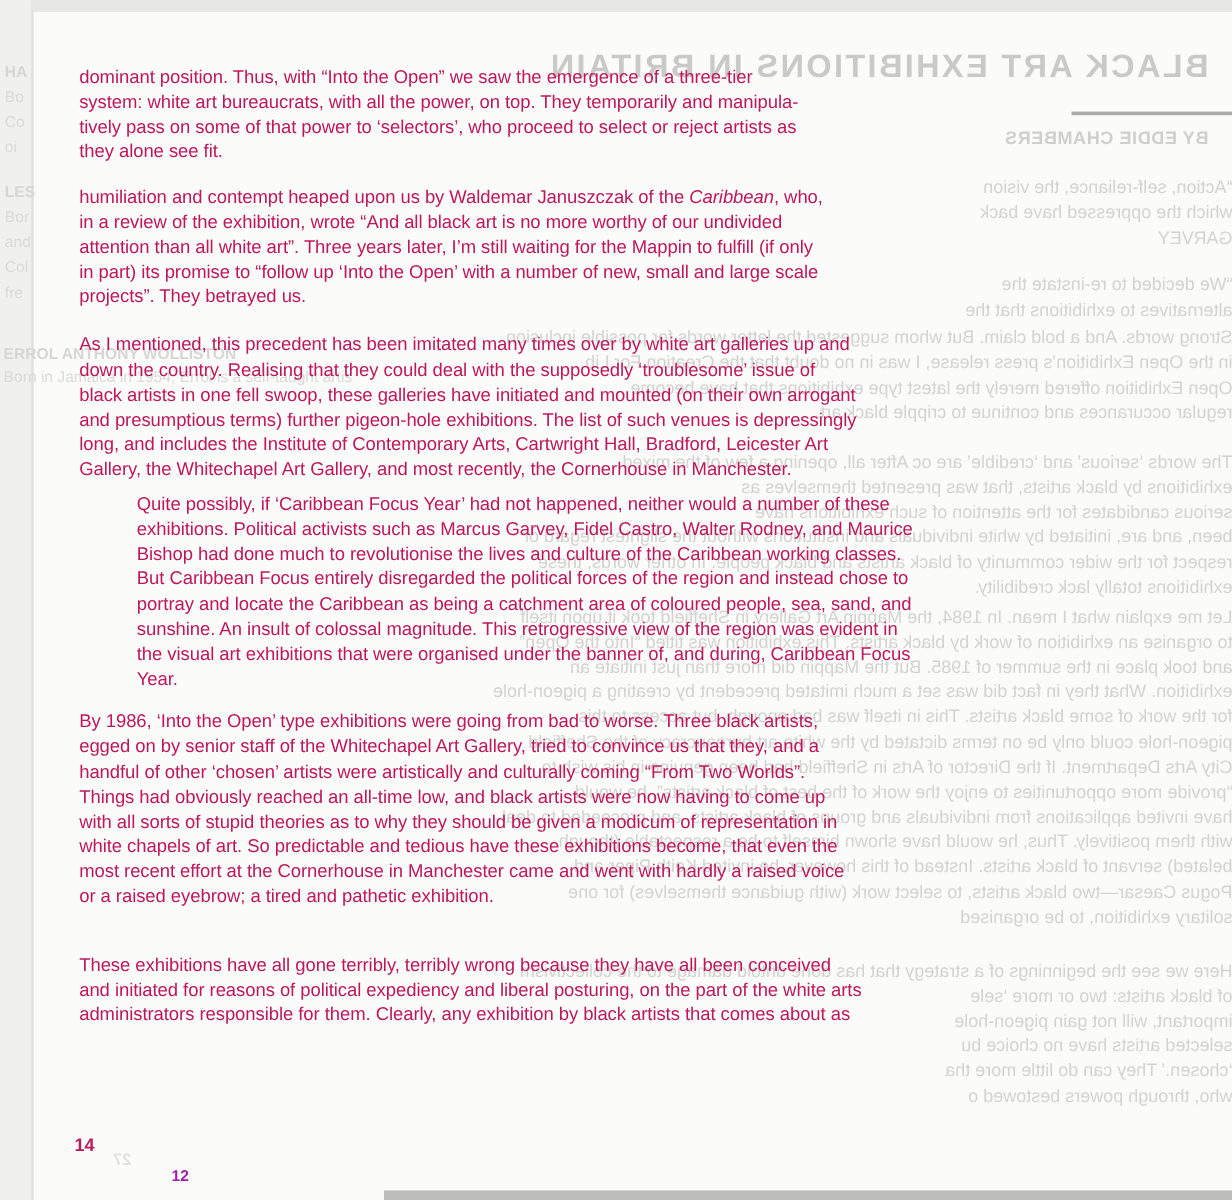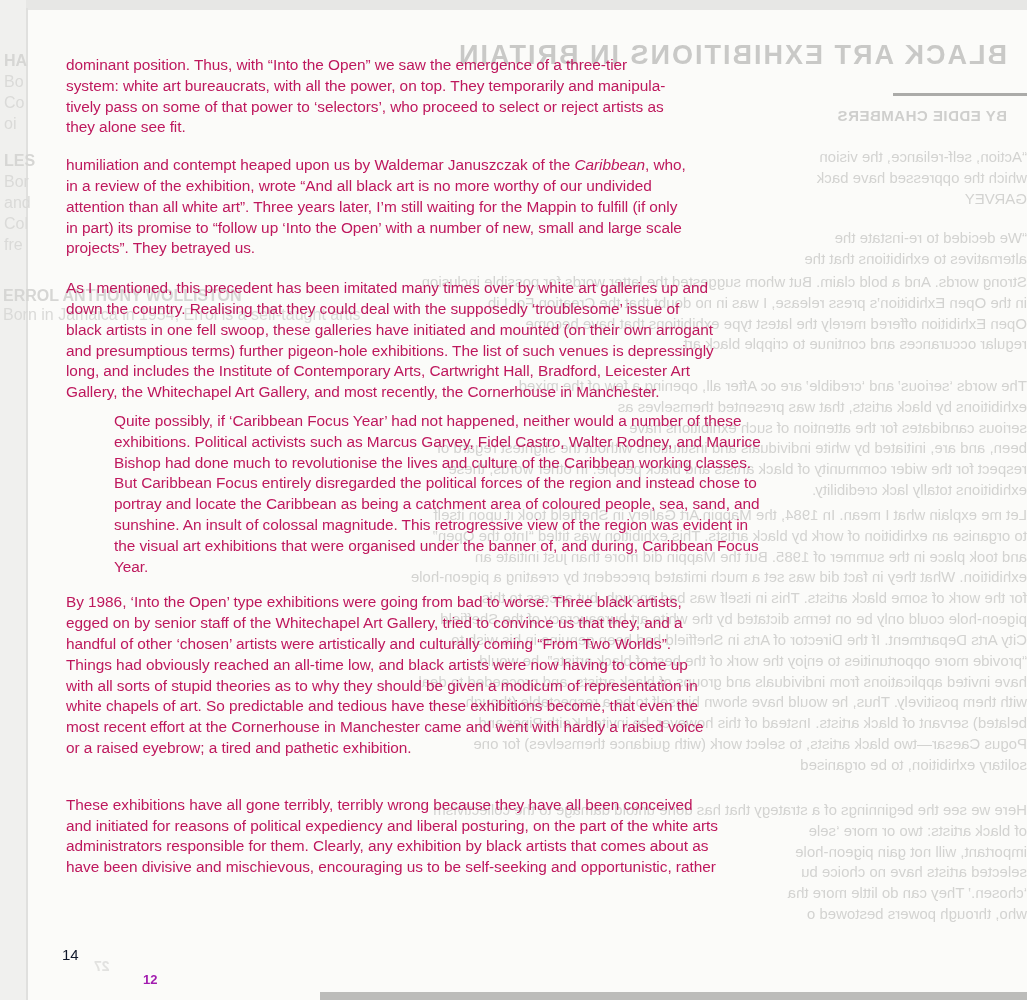--- a/index.html
+++ b/index.html
@@ -15,32 +15,32 @@
 
   
   .bleed{color:#d3d3d1;transform:scaleX(-1);position:absolute;white-space:pre-line;
          line-height:20.8px;font-size:15px;text-align:left;filter:blur(0.4px);}
   .bleed.title{font-weight:bold;font-size:27px;letter-spacing:2px;line-height:26px;
                color:#c9c9c7;filter:blur(0.5px);}
   .bleed.byline{font-weight:bold;font-size:15px;letter-spacing:0.5px;color:#cfcfcd;}
   .bleed-rule{position:absolute;height:3px;background:#ababa9;}
 
   
-  .ghost{position:absolute;color:#dadad8;font-size:16px;white-space:pre;filter:blur(0.3px);}
+  .ghost{position:absolute;color:#dadad8;font-size:13px;white-space:pre;filter:blur(0.3px);}
   .ghost.b{font-weight:bold;color:#d6d6d4;}
 
   
   .article{position:absolute;top:55px;left:66px;width:720px;color:#be185d;
            font-size:15.4px;line-height:20.8px;letter-spacing:-0.05px;}
   .para{white-space:pre-line;}
   .m1{margin-bottom:17px;} .m2{margin-bottom:19px;} .m3{margin-bottom:8px;}
   .m4{margin-bottom:15px;margin-left:48px;} .m5{margin-bottom:36px;}
   .it{font-style:italic;}
 
-  .page-number{position:absolute;top:946px;left:62px;font-weight:normal;font-size:15px;color:#0f172a;}
+  .page-number{position:absolute;top:946px;left:62px;font-weight:bold;font-size:15px;color:#be185d;}
   .ghost-pagenum{position:absolute;top:972px;left:143px;font-weight:bold;font-size:13px;color:#a21caf;}
   .ghost-mark{position:absolute;top:958px;left:94px;font-weight:bold;font-size:14px;color:#e2e2e0;
               transform:scaleX(-1);}
   .bottom-bar{position:absolute;bottom:0;left:320px;right:0;height:8px;background:#bcbcba;}
 </style>
 </head>
 <body>
 
 <div class="page-area"></div>
 <div class="scan-top"></div>
@@ -131,20 +131,19 @@
 Things had obviously reached an all-time low, and black artists were now having to come up
 with all sorts of stupid theories as to why they should be given a modicum of representation in
 white chapels of art. So predictable and tedious have these exhibitions become, that even the
 most recent effort at the Cornerhouse in Manchester came and went with hardly a raised voice
 or a raised eyebrow; a tired and pathetic exhibition.</div>
 
   <div>
     <div class="para">These exhibitions have all gone terribly, terribly wrong because they have all been conceived
 and initiated for reasons of political expediency and liberal posturing, on the part of the white arts
 administrators responsible for them. Clearly, any exhibition by black artists that comes about as</div>
-    <div class="para">have been divisive and mischievous, encouraging us to be self-seeking and opportunistic, rather</div>
   </div>
 </div>
 
 <div class="page-number">14</div>
 <div class="ghost-pagenum">12</div>
 <div class="ghost-mark">27</div>
 <div class="bottom-bar"></div>
 
 </body></html>

